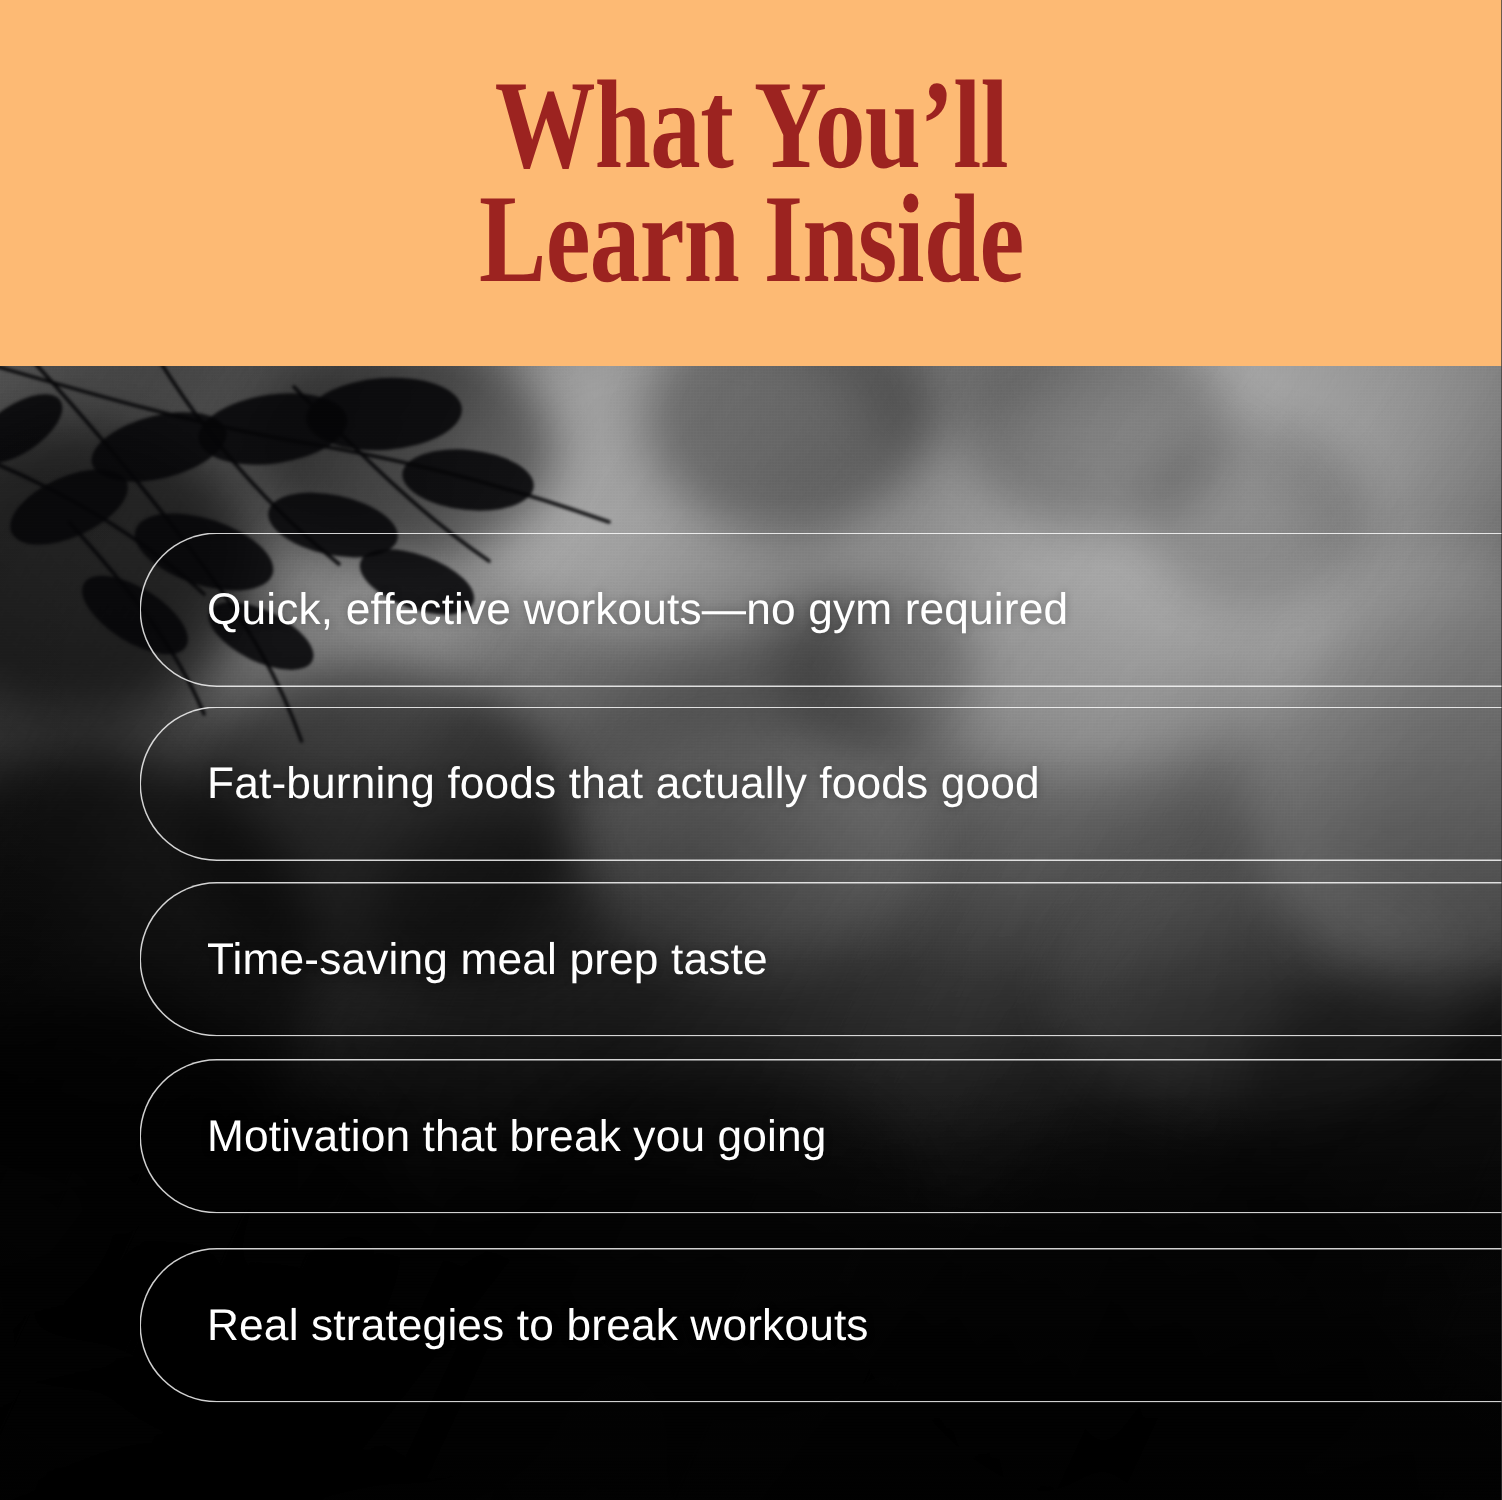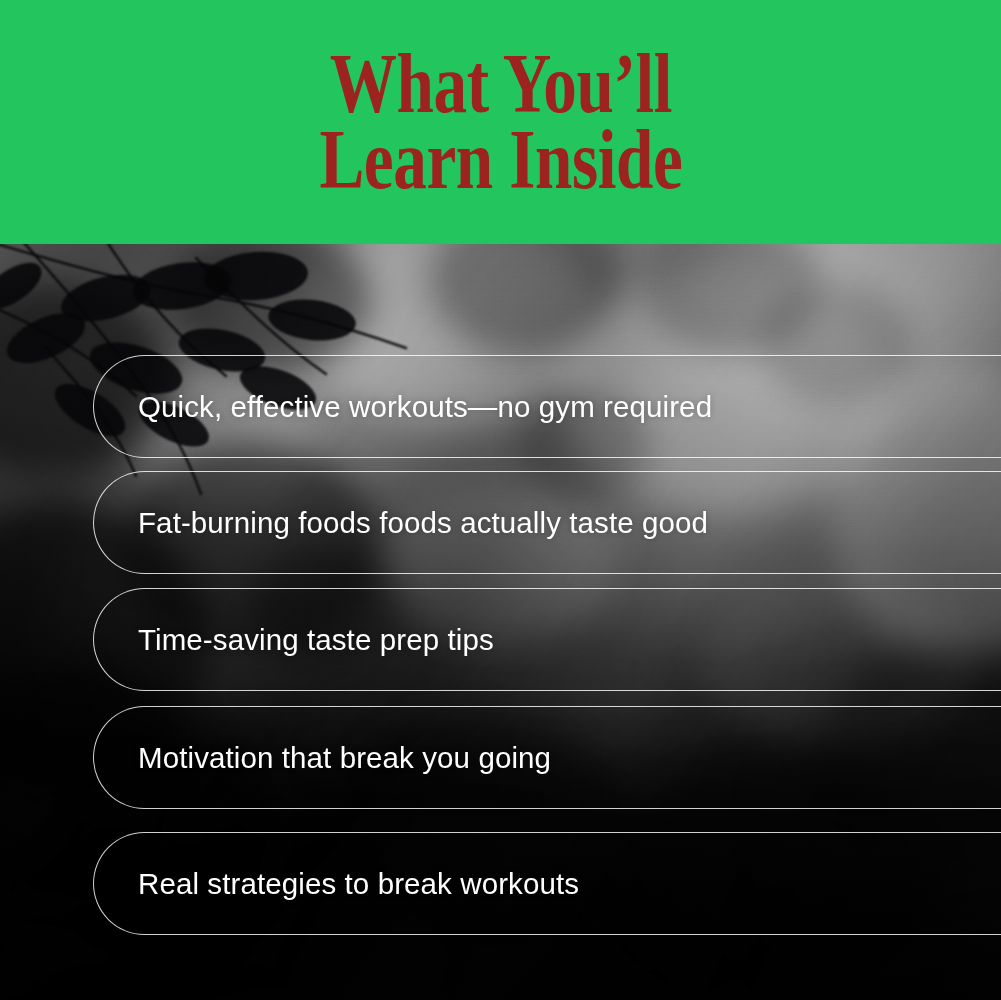--- a/index.html
+++ b/index.html
@@ -17,21 +17,21 @@
     font-family: "Liberation Sans", sans-serif;
   }
 
   
   .header {
     position: absolute;
     left: 0;
     top: 0;
     width: 1001px;
     height: 244px;
-    background: #22c55e;
+    background: #fdba74;
     box-sizing: border-box;
     display: flex;
     flex-direction: column;
     align-items: center;
     justify-content: center;
     overflow: hidden;
   }
 
   .title-line {
     font-family: "Liberation Serif", "DejaVu Serif", serif;
@@ -273,24 +273,24 @@
 
     <div class="bg-grain"></div>
     <div class="bg-vignette"></div>
   </div>
 
   <div class="pill-list">
     <div class="pill" style="top:355px;">
       <span class="pill-label">Quick, effective workouts—no gym required</span>
     </div>
     <div class="pill" style="top:471px;">
-      <span class="pill-label">Fat-burning foods foods actually taste good</span>
+      <span class="pill-label">Fat-burning foods that actually foods good</span>
     </div>
     <div class="pill" style="top:588px;">
-      <span class="pill-label">Time-saving taste prep tips</span>
+      <span class="pill-label">Time-saving meal prep taste</span>
     </div>
     <div class="pill" style="top:706px;">
       <span class="pill-label">Motivation that break you going</span>
     </div>
     <div class="pill" style="top:832px;">
       <span class="pill-label">Real strategies to break workouts</span>
     </div>
   </div>
 
 </div>

